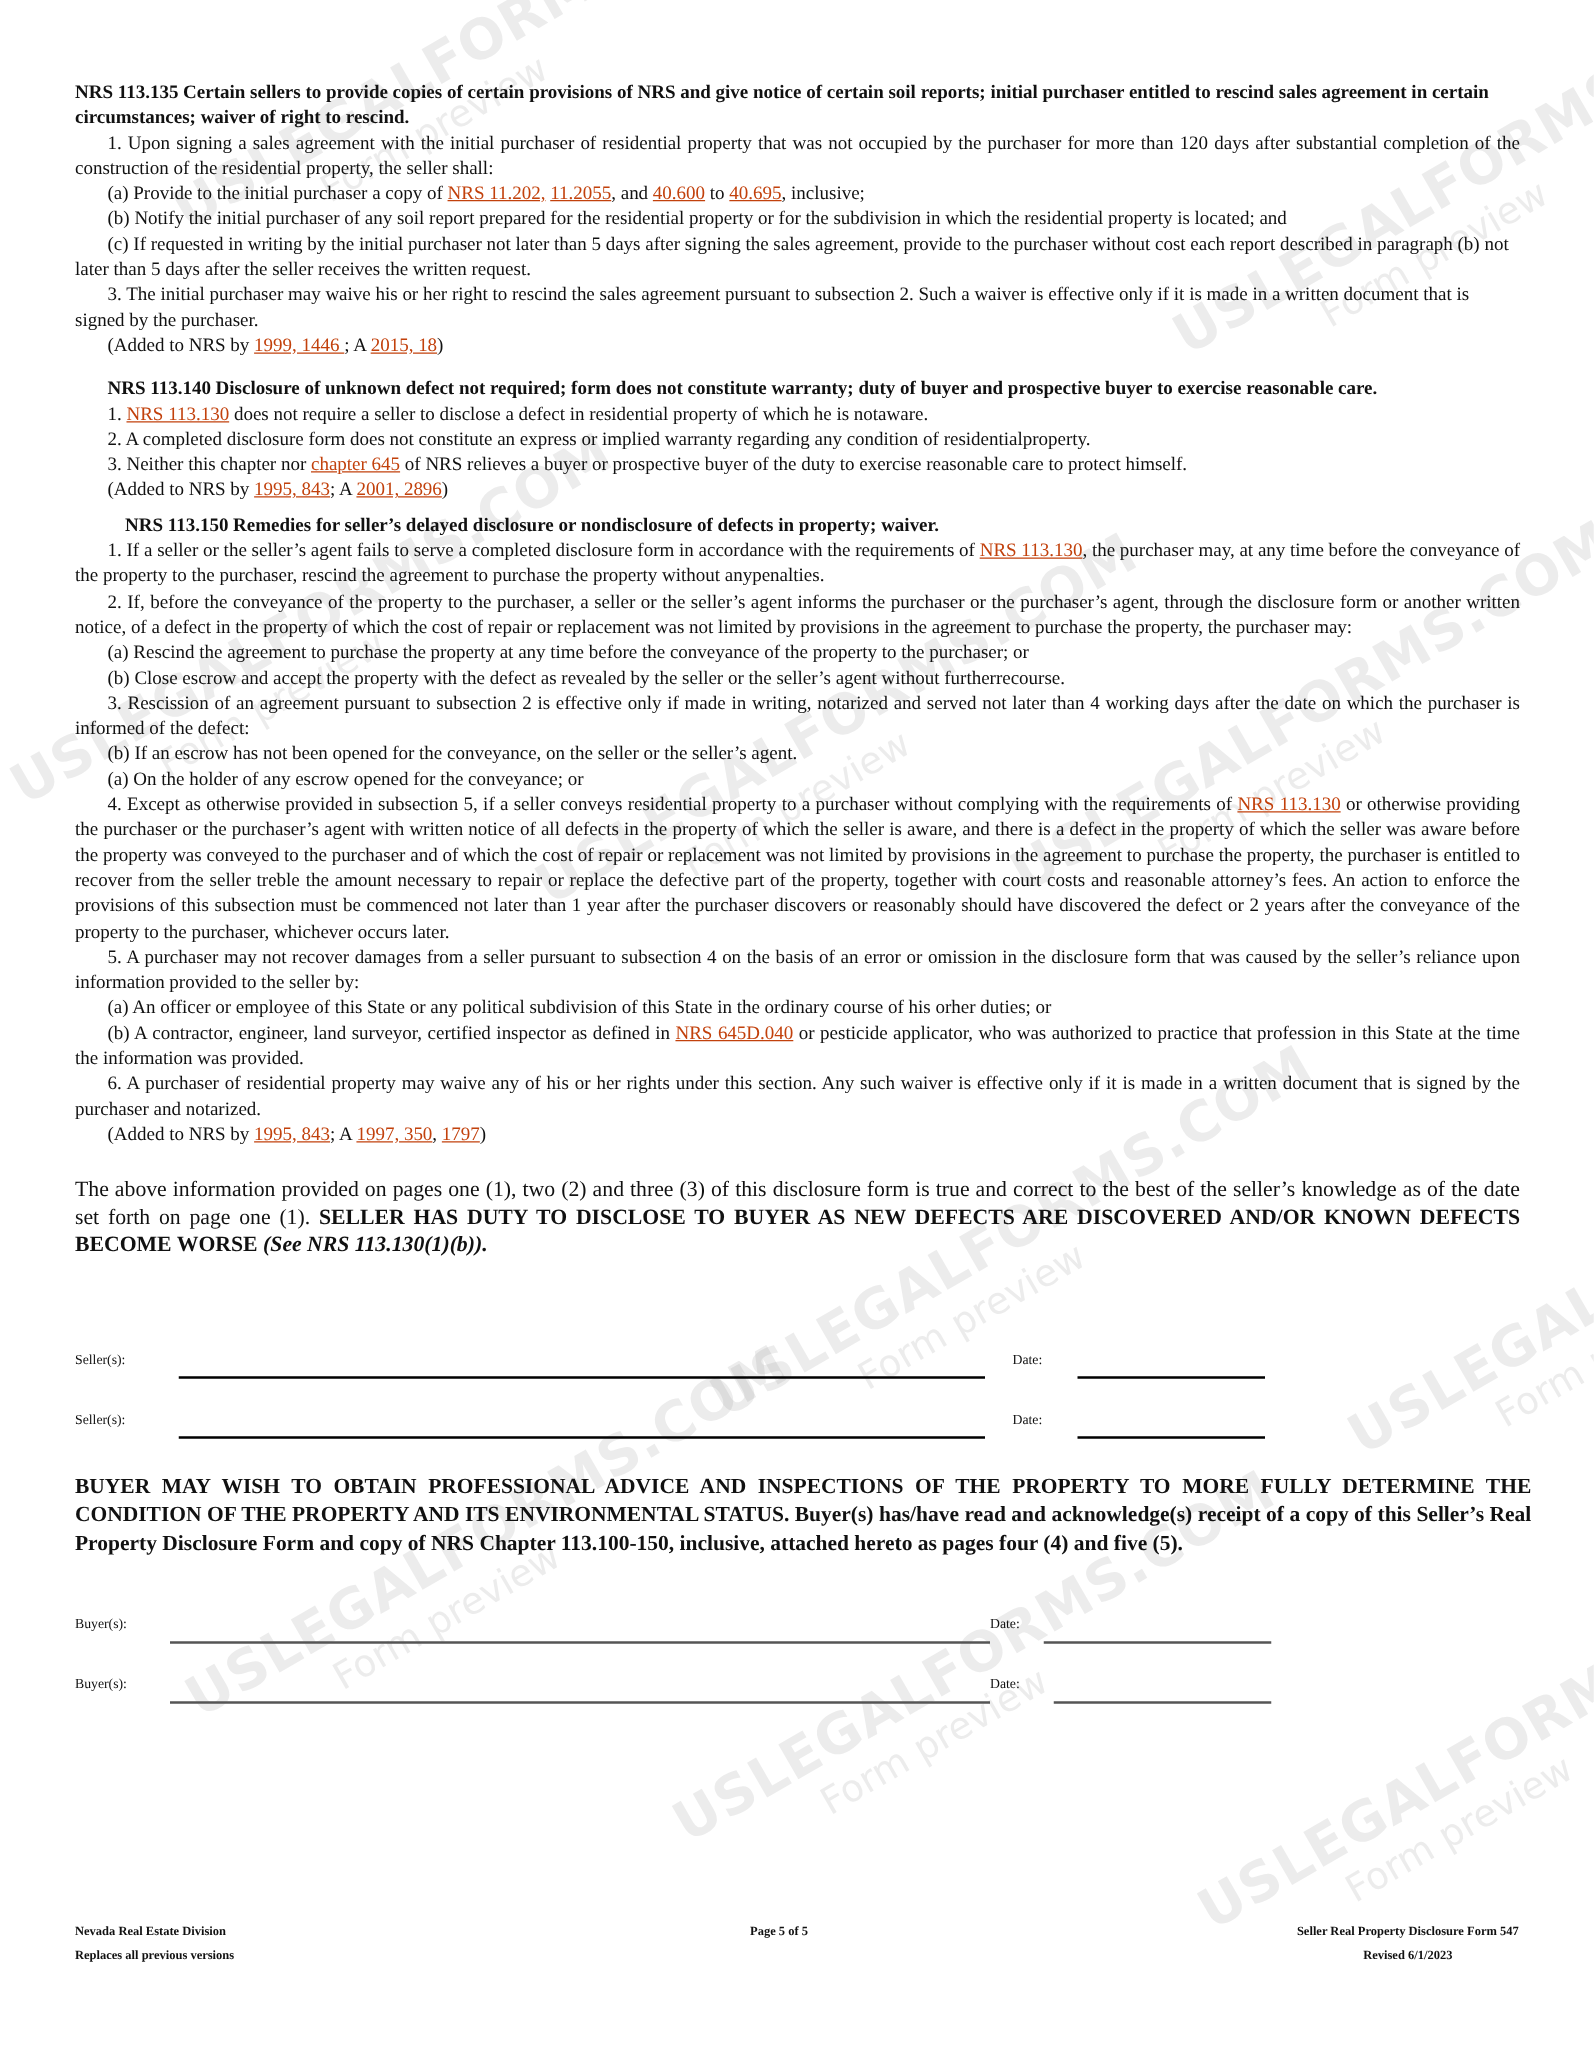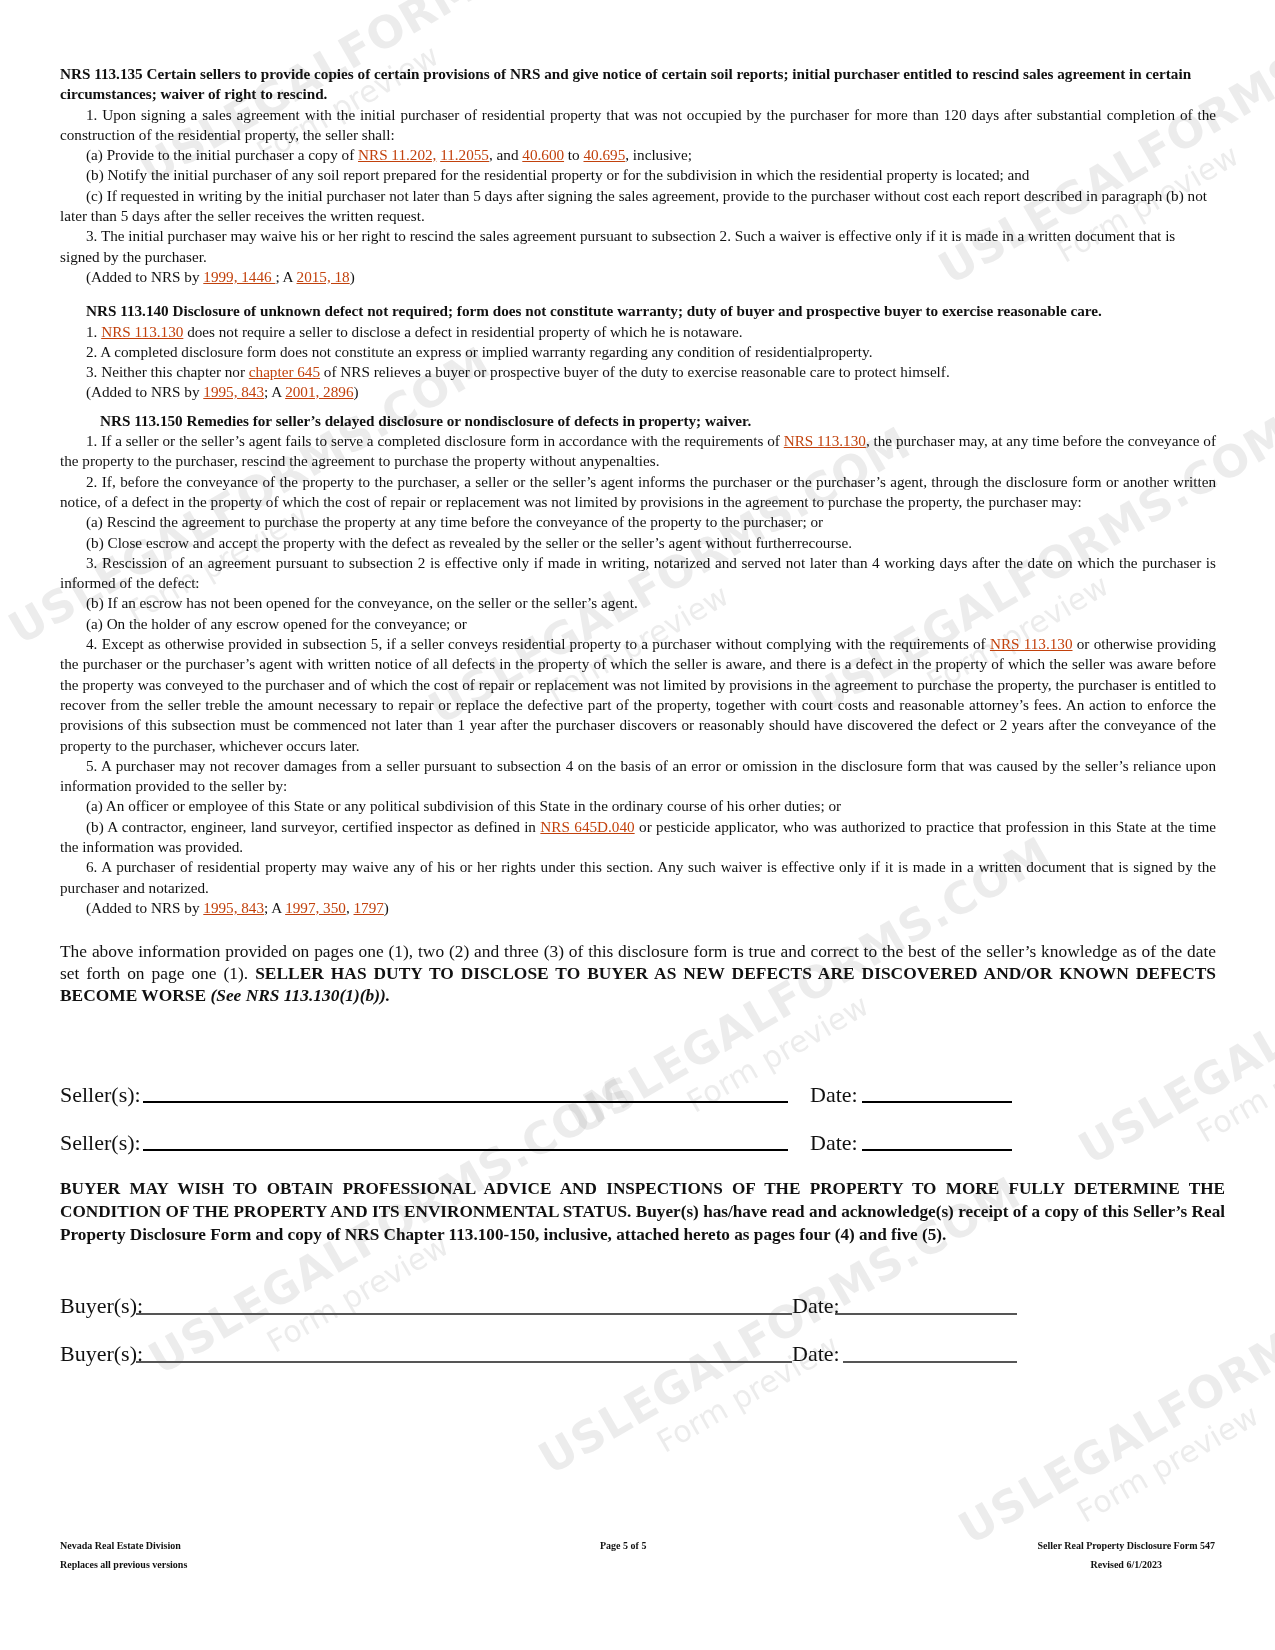--- a/index.html
+++ b/index.html
@@ -9,21 +9,21 @@
   .content { position: absolute; left: 60px; top: 64px; width: 1156px; font-size: 15.2px; line-height: 20.3px; }
   .b { font-weight: bold; }
   .p { margin: 0; }
   .ind { text-indent: 26px; }
   .ind2 { padding-left: 26px; }
   .sub { padding-left: 26px; }
   .just { text-align: justify; }
   a.lk { color: #c2410c; text-decoration: underline; }
   .gap { height: 14px; }
   .big { font-size: 17.4px; line-height: 22px; }
-  .sigrow { position: absolute; left: 60px; font-size: 22px; }
+  .sigrow { position: absolute; left: 60px; font-size: 11px; }
   .sigline { position: absolute; border-bottom: 2.5px solid #000; height: 0; }
   .sigline.thin { border-bottom: 2px solid #555; }
   .footer { position: absolute; top: 1536px; font-family: "Liberation Serif", serif; font-weight: bold; font-size: 10px; line-height: 19px; }
   .wm { position: absolute; color: rgba(150,150,150,0.18); font-family: "DejaVu Sans", sans-serif; font-weight: bold; white-space: nowrap; pointer-events: none; transform: rotate(-30deg); transform-origin: left top; }
   .wm .big-wm { font-size: 44px; letter-spacing: 1px; }
   .wm .small-wm { font-size: 30px; font-weight: normal; display: block; margin-left: 110px; }
 </style>
 </head>
 <body>
 

